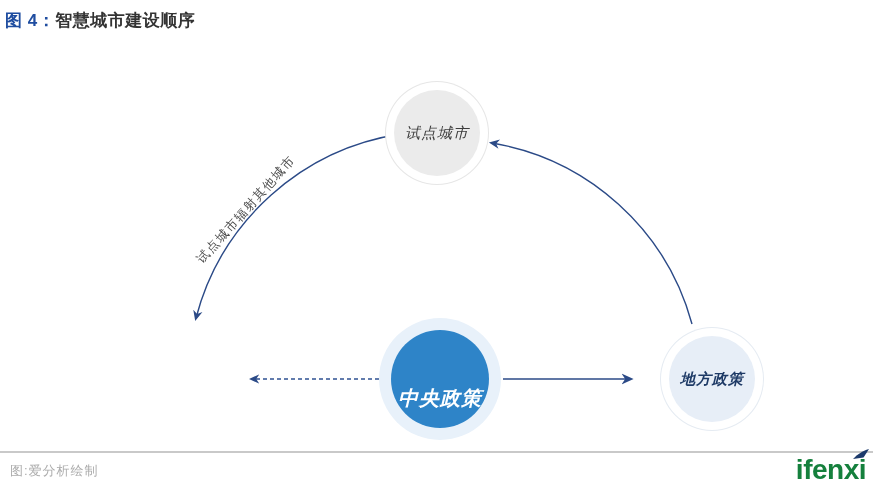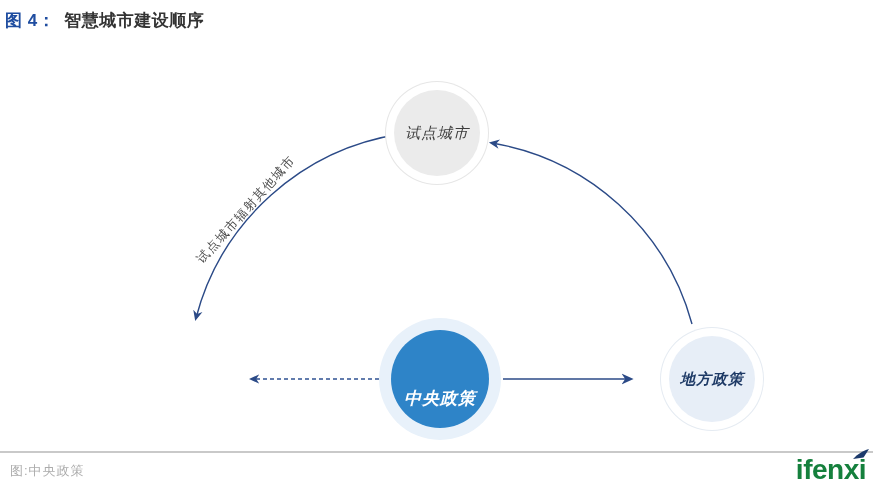--- a/index.html
+++ b/index.html
@@ -13,21 +13,21 @@
     background:#ffffff;
     overflow:hidden;
   }
 
   
   .figure-title {
     position:absolute; top:9px; left:5px;
     font-size:17px; font-weight:bold; color:#333333;
     letter-spacing:0.5px;
   }
-  .figure-title .prefix { color:#1F4DA0; margin-right:9px; }
+  .figure-title .prefix { color:#1F4DA0; }
 
   
   .diagram-svg { position:absolute; top:0; left:0; }
 
   .node {
     position:absolute;
     border-radius:50%;
     display:flex; align-items:center; justify-content:center;
     transform:translate(-50%,-50%);
     z-index:2;
@@ -46,21 +46,21 @@
     width:98px; height:98px;
     background:#2E84C8;
     box-shadow: 0 0 0 12px #E8F1FA;
   }
   .node-label {
     font-size:15px; color:#3C3C3C; letter-spacing:1px; font-weight:500;
     white-space:nowrap;
     font-style:italic;
   }
   .node-lightblue .node-label { color:#1E3A66; font-weight:600; }
-  .node-blue .node-label { color:#FFFFFF; font-size:17px; font-weight:bold;margin-top:39px; }
+  .node-blue .node-label { color:#FFFFFF; font-size:20px; font-weight:bold;margin-top:39px; }
 
   
   .footer-divider {
     position:absolute; left:0; right:0; top:451px;
     height:2px; background:#C9C9C9;
   }
   .figure-caption {
     position:absolute; left:10px; top:462px;
     font-size:13px; color:#ACACAC; letter-spacing:1px;
   }
@@ -107,21 +107,21 @@
 
   <div class="node node-blue" style="left:440px; top:379px;">
     <span class="node-label">中央政策</span>
   </div>
 
   <div class="node node-lightblue" style="left:712px; top:379px;">
     <span class="node-label">地方政策</span>
   </div>
 
   <div class="footer-divider"></div>
-  <div class="figure-caption">图:中央政策</div>
+  <div class="figure-caption">图:爱分析绘制</div>
 
   <div class="logo">
     <span>ifenxi</span>
     <svg class="swoosh" width="17" height="11" viewBox="0 0 17 11">
       <path d="M0,10 C5,5 9,2 16,0 L10.5,8.5 Z" fill="#1C3A6B"></path>
     </svg>
   </div>
 
 </div>
 

